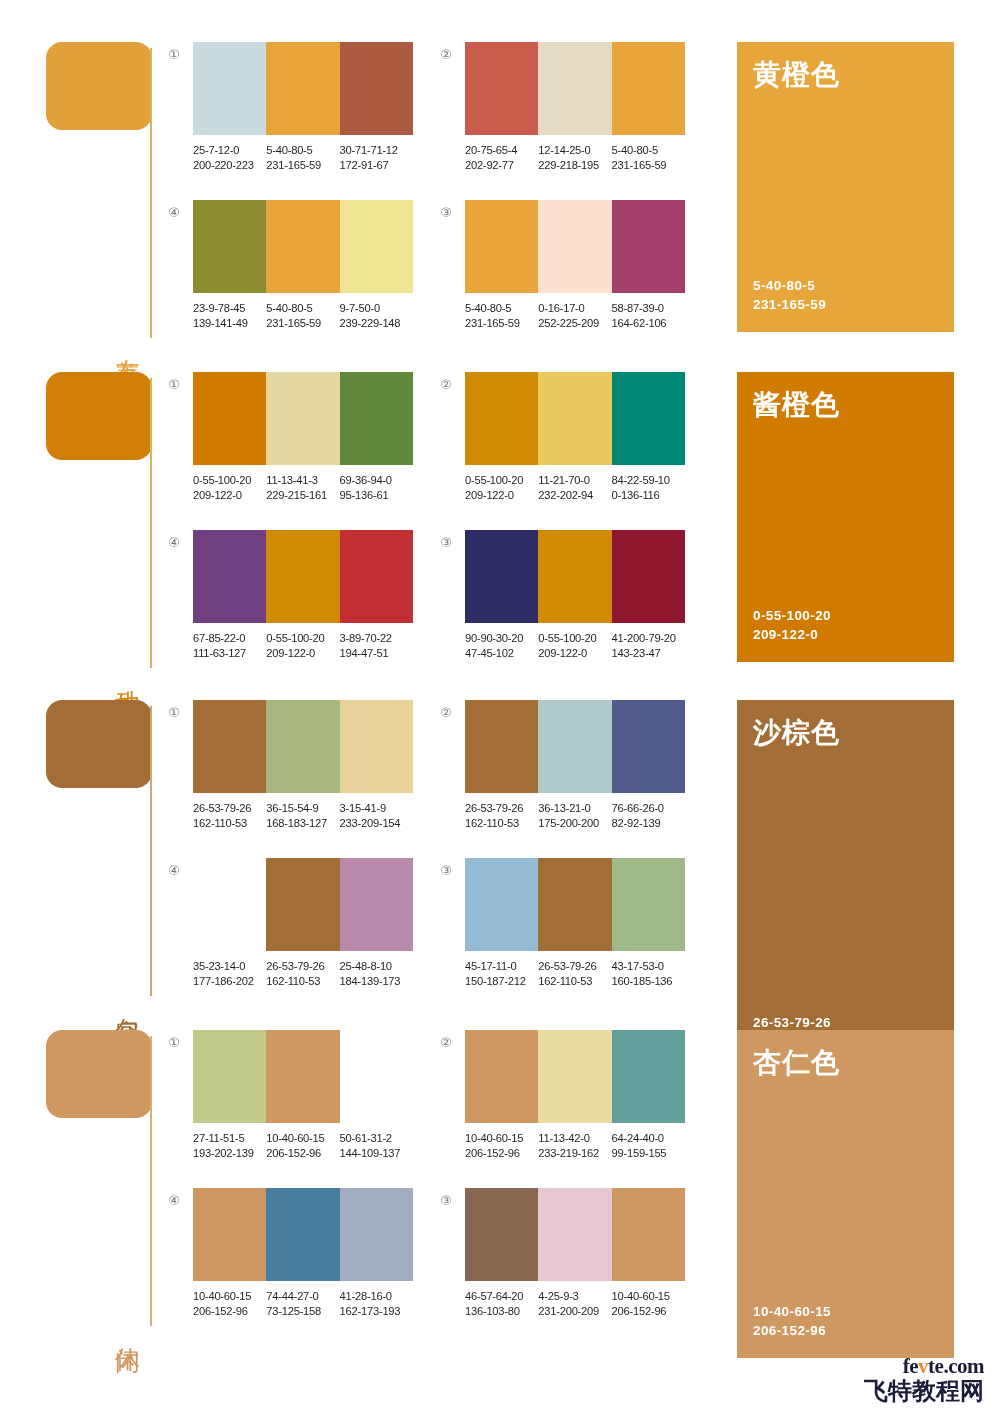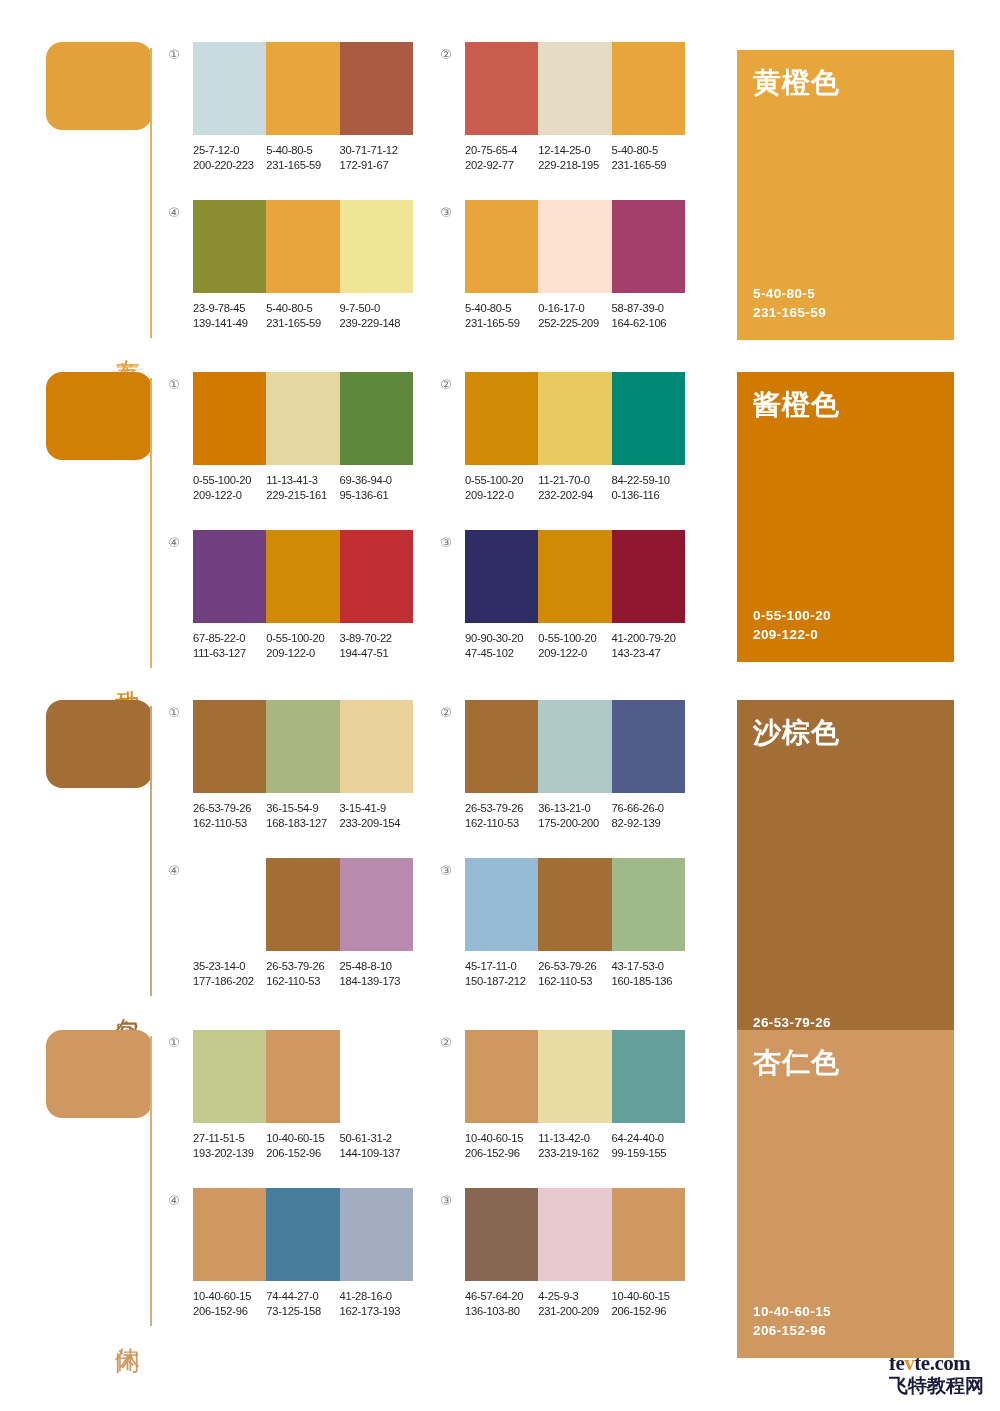--- a/index.html
+++ b/index.html
@@ -142,35 +142,35 @@
     color: #ffffff;
     letter-spacing: 0.4px;
     white-space: nowrap;
   }
   .bigpanel-codes span { display: block; }
 
   
   .watermark {
     position: absolute;
     right: 16px;
-    bottom: 16px;
-    text-align: left;
+    bottom: 8px;
+    text-align: right;
     line-height: 1;
   }
   .wm-top {
     font-family: "Liberation Serif", serif;
     font-size: 21px;
     font-weight: 700;
     color: #1b1b3a;
     letter-spacing: -0.5px;
   }
   .wm-top .v { color: #f08a24; }
   .wm-bottom {
     font-family: "DejaVu Sans", sans-serif;
-    font-size: 19px;
+    font-size: 24px;
     font-weight: 700;
     color: #1b1b3a;
     letter-spacing: 0px;
     margin-top: 2px;
   }
 </style>
 </head>
 <body>
 
 <div class="page"></div>
@@ -556,21 +556,21 @@
         </div>
       </div>
     </div>
   </div>
 
 <div class="watermark">
   <div class="wm-top">fe<span class="v">v</span>te.com</div>
   <div class="wm-bottom">飞特教程网</div>
 </div>
 
-<div class="bigpanel" style="top: 42px; height: 290px; background: rgb(231, 166, 59); margin-top: 8px;">
+<div class="bigpanel" style="top: 42px; height: 290px; background: rgb(231, 166, 59);">
     <div class="bigpanel-title">黄橙色</div>
     <div class="bigpanel-codes">
       <span>5-40-80-5</span>
       <span>231-165-59</span>
     </div>
   </div>
 <div class="bigpanel" style="top: 372px; height: 290px; background: rgb(209, 122, 0);">
     <div class="bigpanel-title">酱橙色</div>
     <div class="bigpanel-codes">
       <span>0-55-100-20</span>

